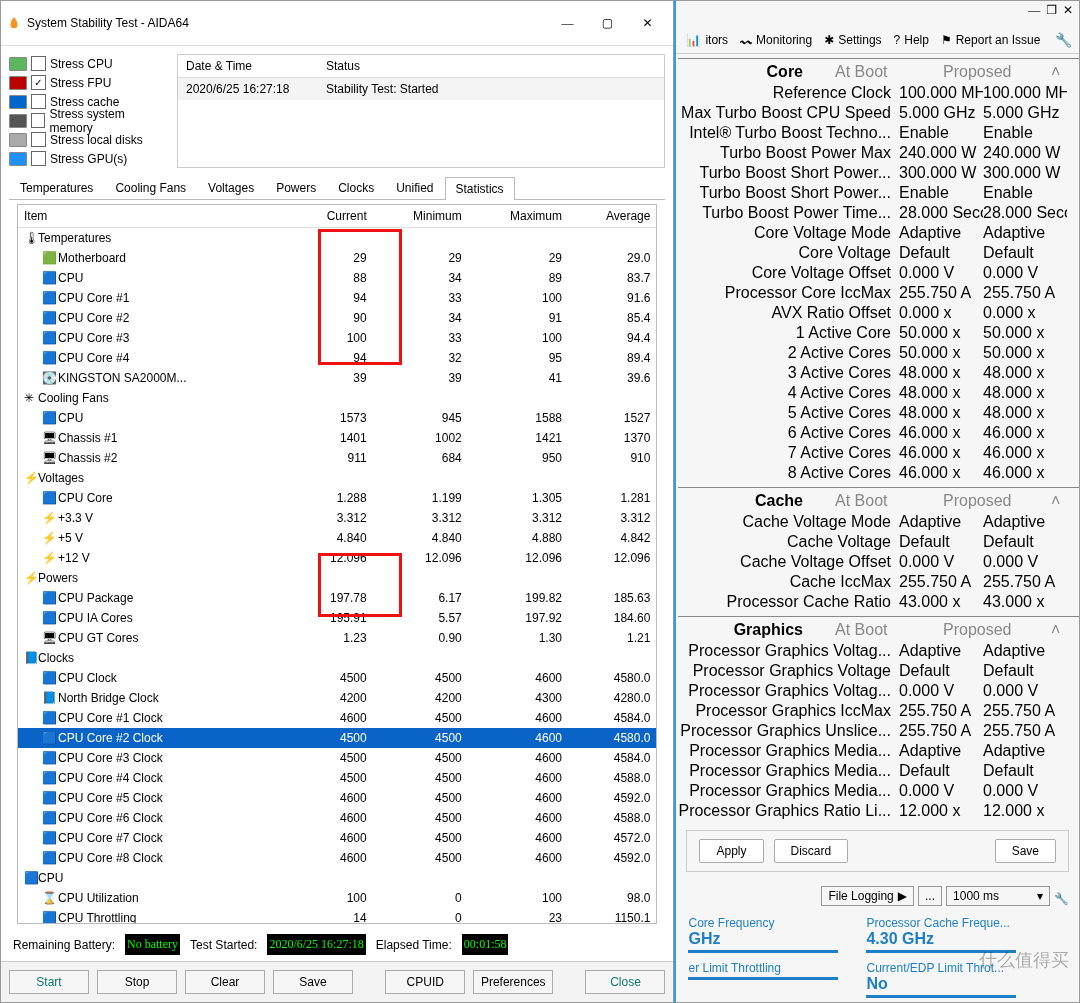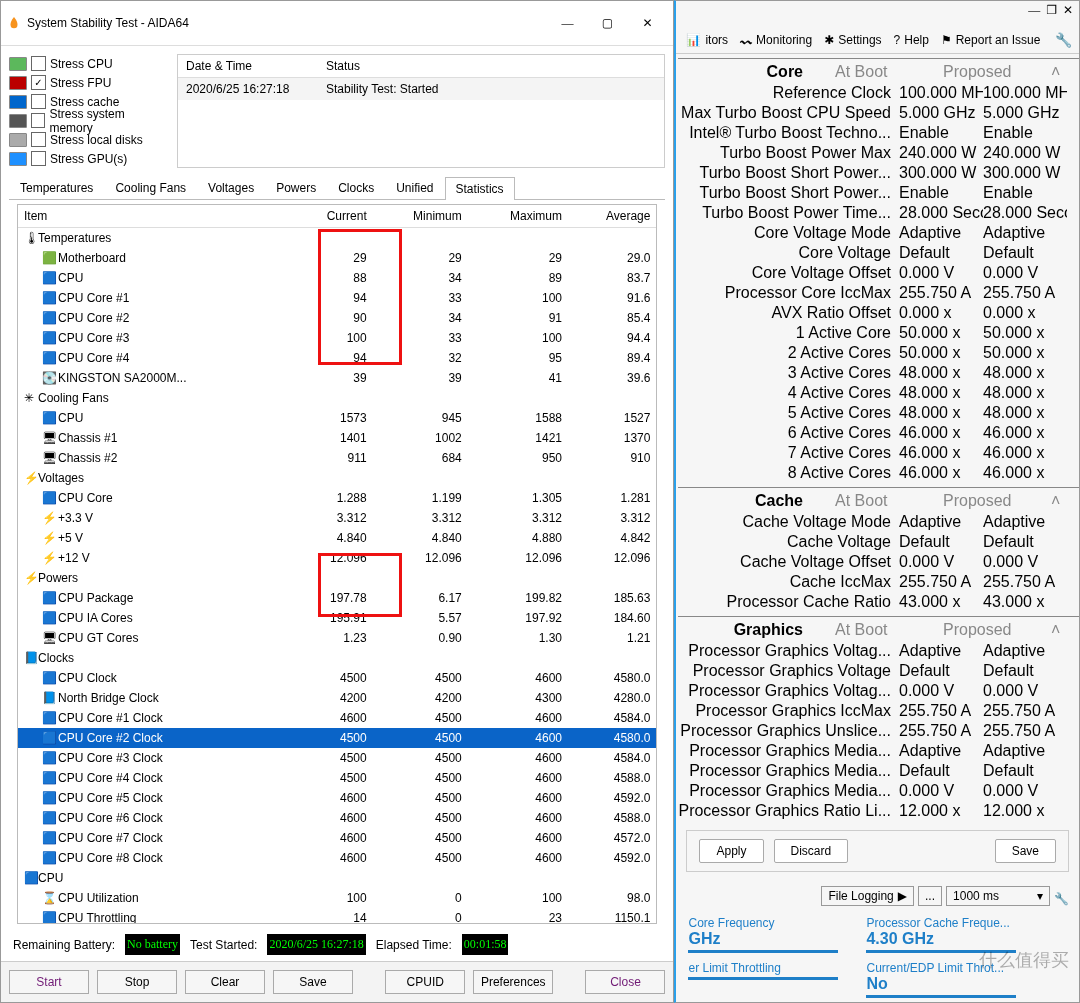--- a/index.html
+++ b/index.html
@@ -30,21 +30,21 @@
 .grid td{padding:1px 6px;height:18px;white-space:nowrap}
 .grp td{color:#000}
 .grp .ic{display:inline-block;width:14px}
 .row .ic{display:inline-block;width:14px;margin-left:18px;margin-right:2px}
 .sel td{background:#0a64c8;color:#fff}
 .redbox{position:absolute;border:3px solid #e11}
 .statusline{display:flex;align-items:center;padding:6px 12px;gap:10px;font-size:12px}
 .blk{background:#000;color:#0f0;padding:3px 2px;font-family:Liberation Serif, serif}
 .btnbar{display:flex;gap:8px;padding:8px;background:#f3f3f3;border-top:1px solid #ccc}
 .btn{border:1px solid #aaa;background:#f6f6f6;padding:4px 0;width:78px;text-align:center;cursor:pointer}
-.btn.dis{color:#701a75}
+.btn.dis{color:#0f766e}
 
 .right{flex:1;background:#f6f6f6;border:1px solid #999;border-left:2px solid #2aa0ea;display:flex;flex-direction:column;position:relative}
 .rwin{height:22px;display:flex;justify-content:flex-end;gap:6px;padding:2px 6px;font-family:Segoe UI Symbol}
 .rtoolbar{height:26px;display:flex;align-items:center;gap:12px;padding:0 10px;border-bottom:1px solid #ccc;font-size:12px}
 .rtoolbar .ti{display:flex;align-items:center;gap:4px}
 .wrench{position:absolute;right:6px;color:#2aa0ea;font-size:14px}
 .rmain{flex:1;overflow:hidden;padding:0 0 0 2px}
 .sectionhdr{display:flex;justify-content:flex-end;gap:24px;padding:4px 18px 2px 0;border-top:1px solid #888;margin-top:4px;font-size:16px}
 .sectionhdr .name{flex:1;text-align:right;font-weight:700;padding-right:8px}
 .sectionhdr .lbl{color:#888;width:84px}

